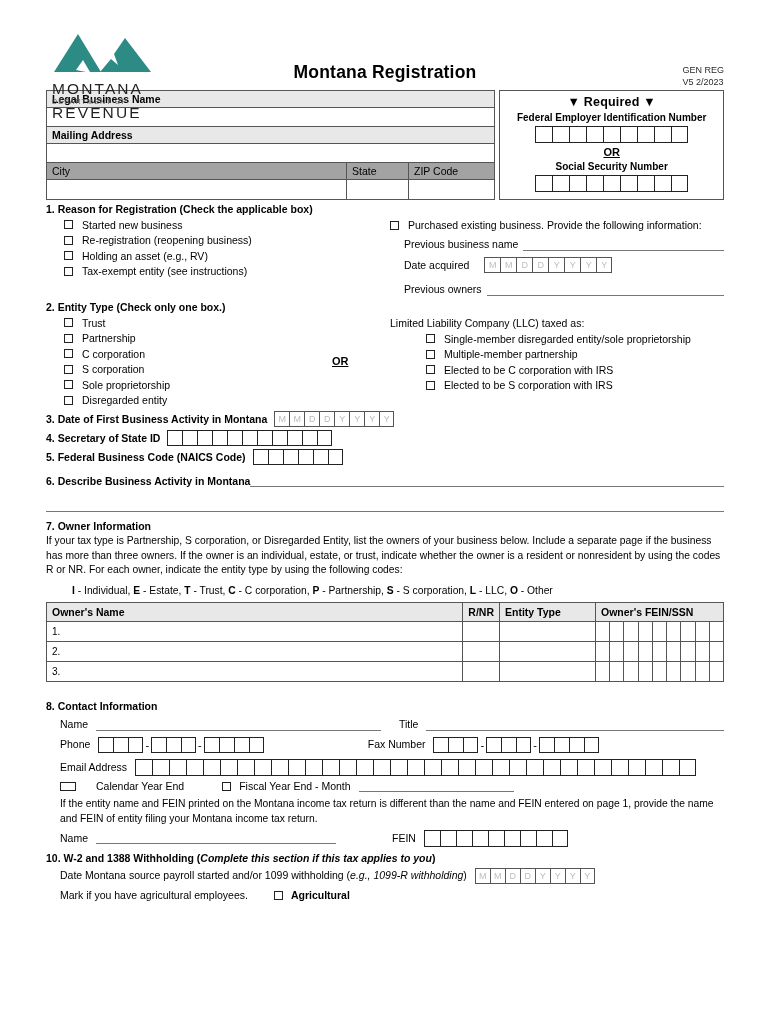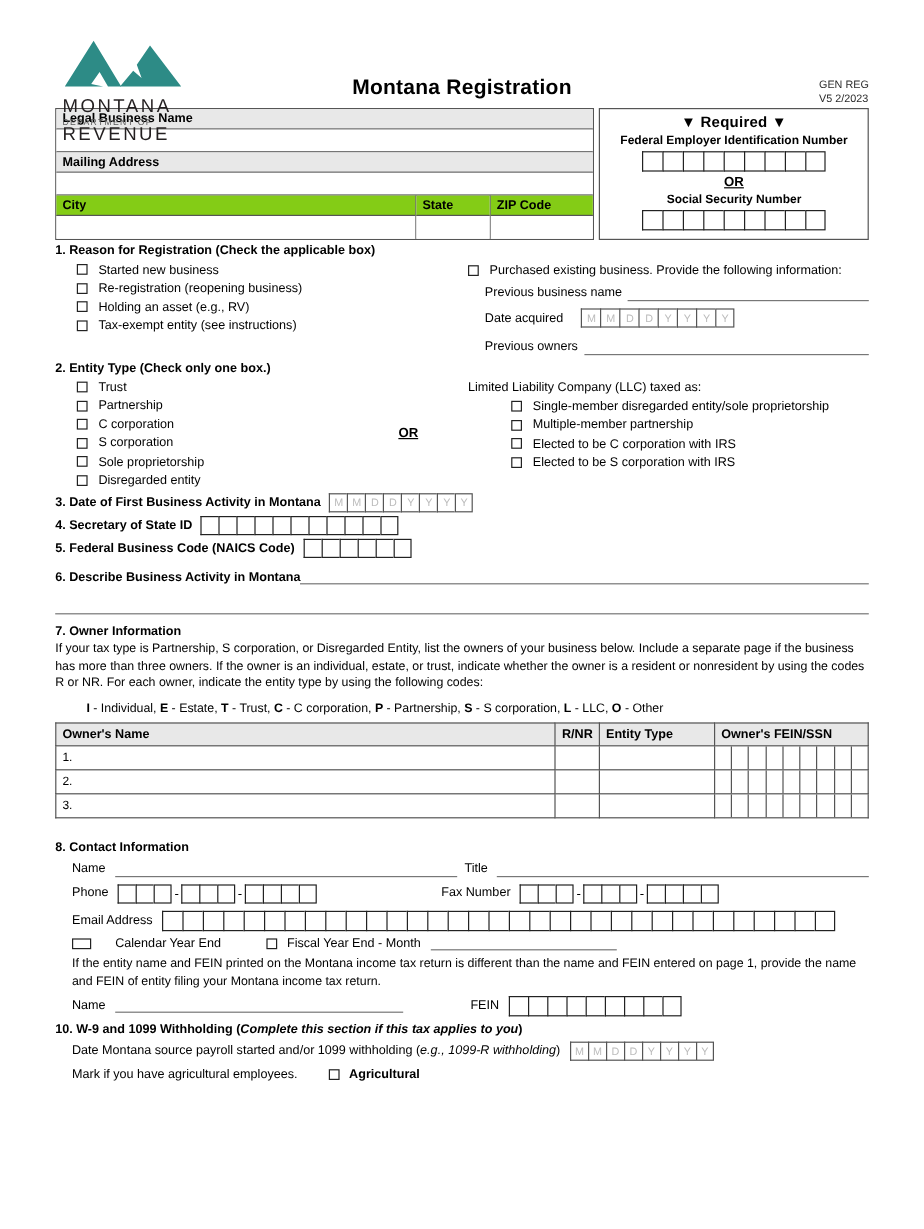--- a/index.html
+++ b/index.html
@@ -74,21 +74,21 @@
     font-weight: bold; font-size: 10.5px; padding: 2px 5px; height: 17px;
   }
   .val-row { background: #fff; border-bottom: 1.2px solid #555; height: 19px; }
   .citygrid { display: flex; }
   .citygrid > div { border-right: 1.2px solid #555; }
   .citygrid > div:last-child { border-right: none; }
   .cg-city { width: 300px; }
   .cg-state { width: 62px; }
   .cg-zip { flex: 1; }
   .cg-lbl {
-    background: #84cc16; font-weight: bold; padding: 2px 5px;
+    background: #a3a3a3; font-weight: normal; padding: 2px 5px;
     height: 17px; border-bottom: 1px solid #555;
   }
   .cg-val { height: 19px; background: #fff; }
 
   .rightbox {
     width: 226px; margin-left: 4px; border: 1.6px solid #555;
     text-align: center; padding: 4px 0 6px 0;
   }
   .req-title { font-weight: bold; font-size: 12.5px; letter-spacing: .2px; }
   .req-sub { font-weight: bold; font-size: 10px; margin-top: 3px; }
@@ -443,21 +443,21 @@
               </div>
             </td>
           </tr>
         </tbody>
     </table>
 
     <div class="sec-h" style="margin-top:18px">8. Contact Information</div>
     <div class="ct">
       <span class="lb indent2">Name</span>
       <span class="fill" style="margin:0 6px 0 8px; max-width:285px"></span>
-      <span class="lb" style="">Title</span>
+      <span class="lb" style="margin-left:12px">Title</span>
       <span class="fill" style="margin-left:8px"></span>
     </div>
     <div class="ct" style="align-items:center">
       <span class="lb indent2">Phone</span>
       <span id="phone-groups" style="margin-left:8px; display:inline-flex; align-items:center">
           <span class="cells dk">
             <div class="c" style="width: 15px; height: 16px; line-height: 15px;"></div>
             <div class="c" style="width: 15px; height: 16px; line-height: 15px;"></div>
             <div class="c" style="width: 15px; height: 16px; line-height: 15px;"></div>
           </span>
@@ -555,21 +555,21 @@
           <div class="c" style="width: 16px; height: 17px; line-height: 16px;"></div>
           <div class="c" style="width: 16px; height: 17px; line-height: 16px;"></div>
           <div class="c" style="width: 16px; height: 17px; line-height: 16px;"></div>
           <div class="c" style="width: 16px; height: 17px; line-height: 16px;"></div>
           <div class="c" style="width: 16px; height: 17px; line-height: 16px;"></div>
           <div class="c" style="width: 16px; height: 17px; line-height: 16px;"></div>
         </span>
     </div>
 
     <div class="sec-h" style="margin-top:5px">
-      <span>10. W-9 and 1099 Withholding (</span><span class="ital">Complete this section if this tax applies to you</span><span>)</span>
+      <span>10. W-2 and 1388 Withholding (</span><span class="ital">Complete this section if this tax applies to you</span><span>)</span>
     </div>
     <div class="ct" style="align-items:center; margin-top:4px">
       <span class="lb" style="margin-left:14px; font-weight:normal"><span>Date Montana source payroll started and/or 1099 withholding (</span><span class="ital">e.g., 1099-R withholding</span><span>)</span></span>
       <span class="cells" id="s10-date" style="margin-left:8px">
           <div class="c" style="width: 15px; height: 16px; line-height: 15px;">M</div>
           <div class="c" style="width: 15px; height: 16px; line-height: 15px;">M</div>
           <div class="c" style="width: 15px; height: 16px; line-height: 15px;">D</div>
           <div class="c" style="width: 15px; height: 16px; line-height: 15px;">D</div>
           <div class="c" style="width: 15px; height: 16px; line-height: 15px;">Y</div>
           <div class="c" style="width: 15px; height: 16px; line-height: 15px;">Y</div>

